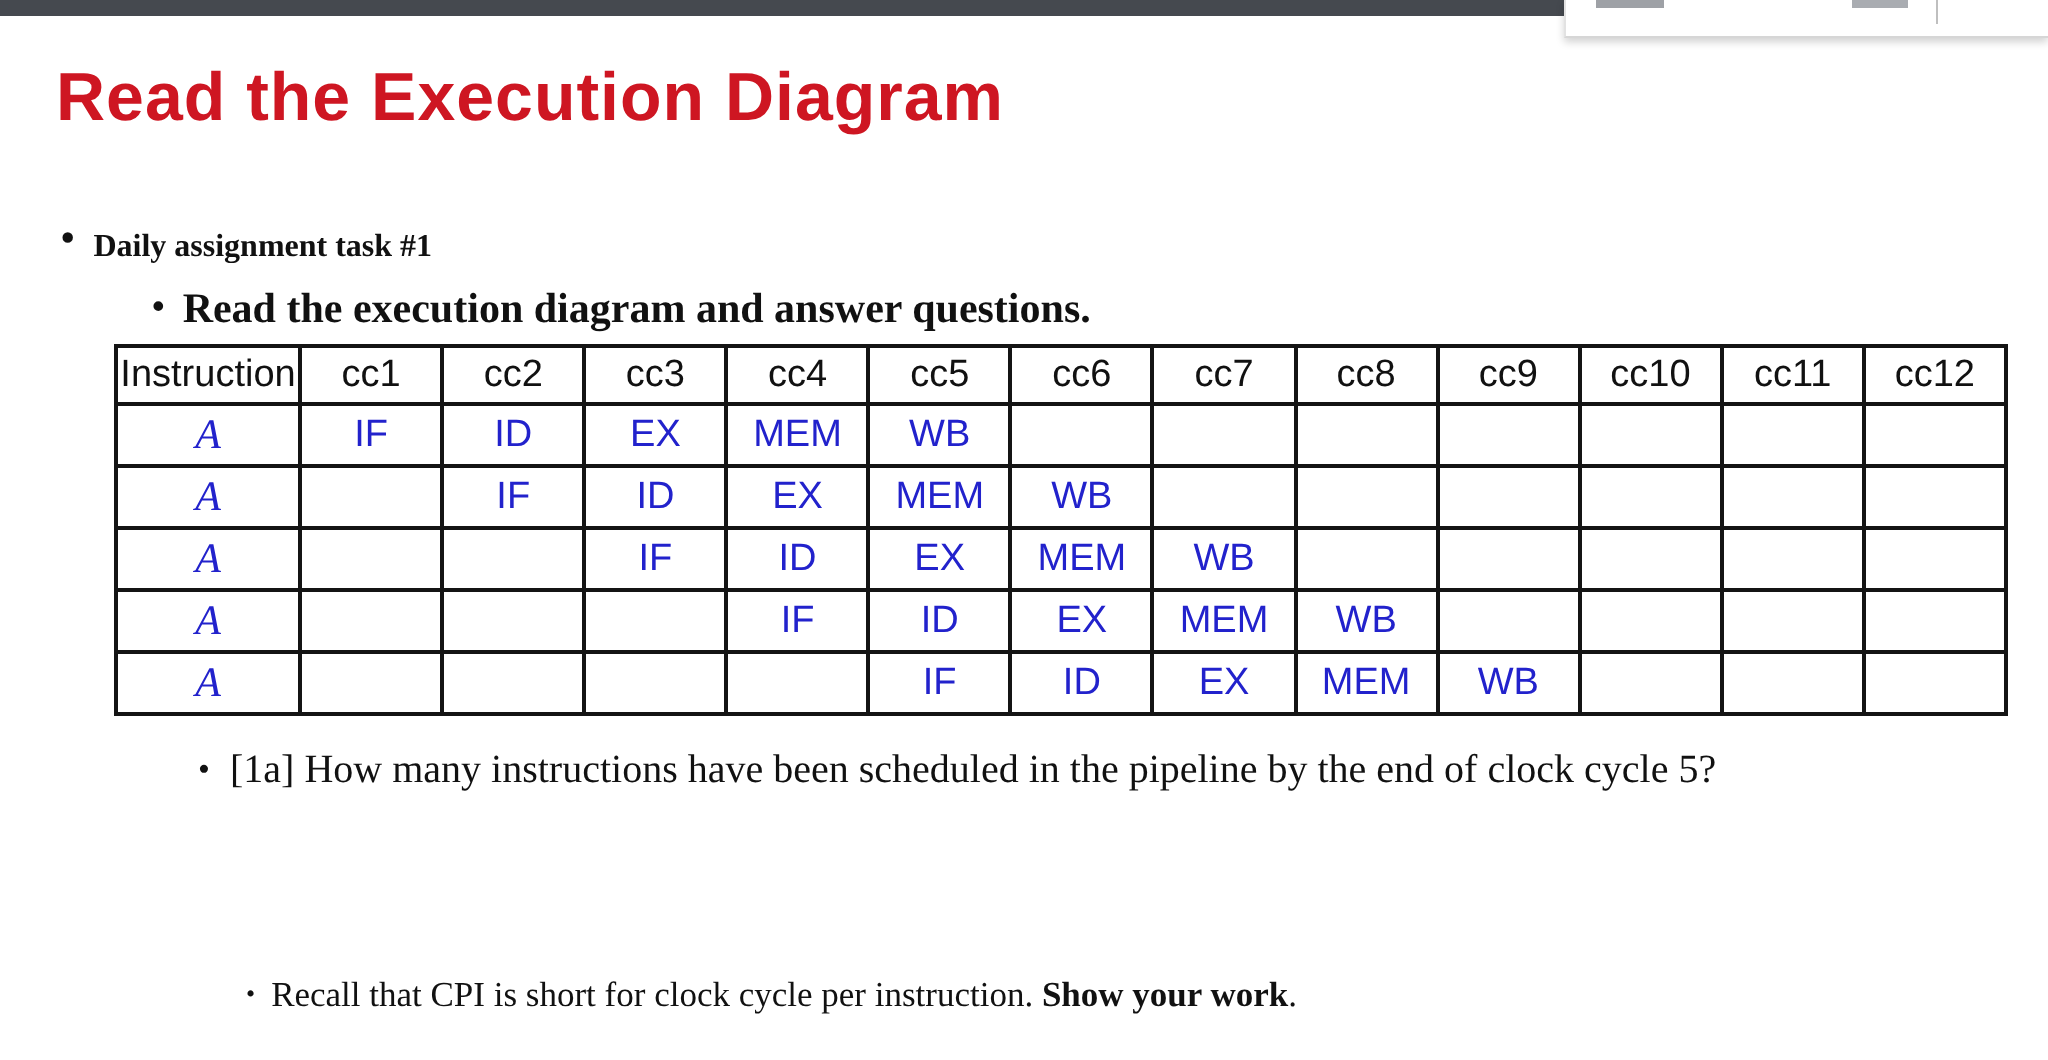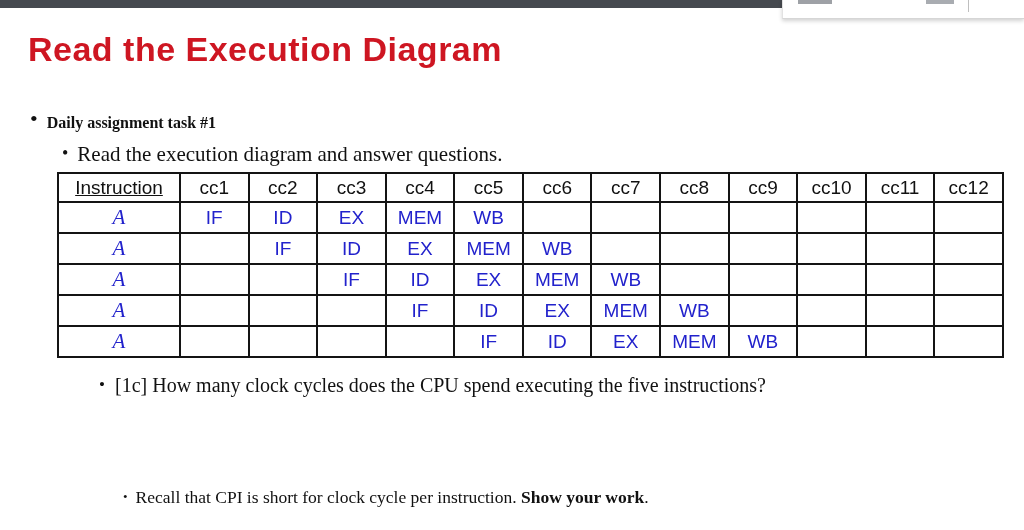--- a/index.html
+++ b/index.html
@@ -20,31 +20,31 @@
                  font-family: Liberation Sans, sans-serif; font-weight: bold;
                  font-size: 34px; letter-spacing: 0.5px; color: #ce1622; }
 
   .line { position: absolute; white-space: nowrap; color: #111; }
   .bullet { display: inline-block; }
 
   .task-line { left: 30px; top: 106px; }
   .task-line .bullet { font-size: 22px; vertical-align: 2px; margin-right: 9px; }
   .task-line .txt { font-size: 16px; font-weight: bold; }
 
-  .sub-line { left: 62px; top: 142px; }
+  .sub-line { left: 76px; top: 142px; font-weight: bold; }
   .sub-line .bullet { font-size: 18px; vertical-align: 2px; margin-right: 9px; }
   .sub-line .txt { font-size: 21px; }
 
   
   table.pipe { position: absolute; left: 57px; top: 172px; width: 947px;
                border-collapse: collapse; table-layout: fixed;
                font-family: "Liberation Sans", sans-serif; }
   table.pipe th, table.pipe td { border: 2px solid #141414; text-align: center; vertical-align: middle; }
   table.pipe th { height: 29px; font-size: 19px; font-weight: normal; color: #111; }
-  table.pipe th:first-child { width: 122px; text-decoration: underline; }
+  table.pipe th:first-child { width: 92px; }
   table.pipe td { height: 31px; font-size: 19px; color: #2222cc; }
   table.pipe td.instr { font-family: "Liberation Serif", serif; font-style: italic;
                         font-size: 21px; color: #2222cc; }
 
   
   ul.questions { position: absolute; left: 99px; top: 371px; list-style: none;
                  font-size: 20px; color: #111; }
   ul.questions li { position: relative; padding-left: 16px; line-height: 28.8px; white-space: nowrap; }
   ul.questions li::before { content: "\2022"; position: absolute; left: 0; top: 0; font-size: 17px; }
 
@@ -164,18 +164,18 @@
         <td>MEM</td>
         <td>WB</td>
         <td></td>
         <td></td>
         <td></td>
       </tr>
     </tbody>
 </table>
 
 <ul class="questions">
-    <li>[1c] How many clock cycles does the CPU spend executing the five instructions?</li>
+    <li>[1a] How many instructions have been scheduled in the pipeline by the end of clock cycle 5?</li>
   </ul>
 
 <div class="line note-line">
   <span class="bullet">•</span><span class="txt"><span>Recall that CPI is short for clock cycle per instruction. </span><b>Show your work</b><span>.</span></span>
 </div>
 
 </body></html>

